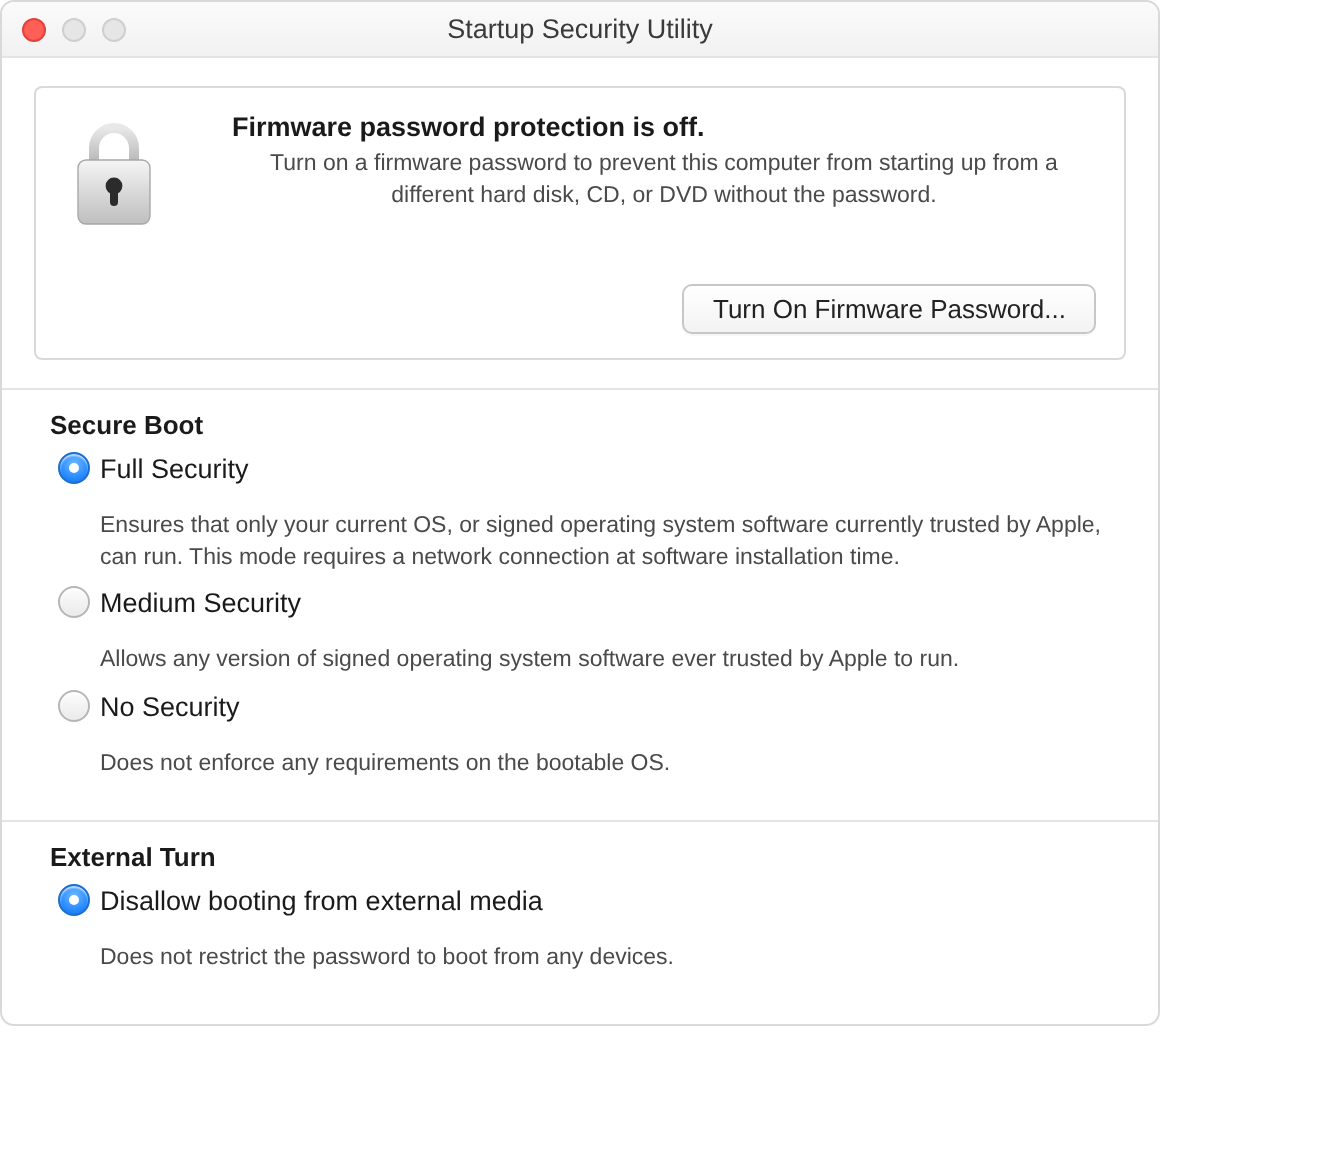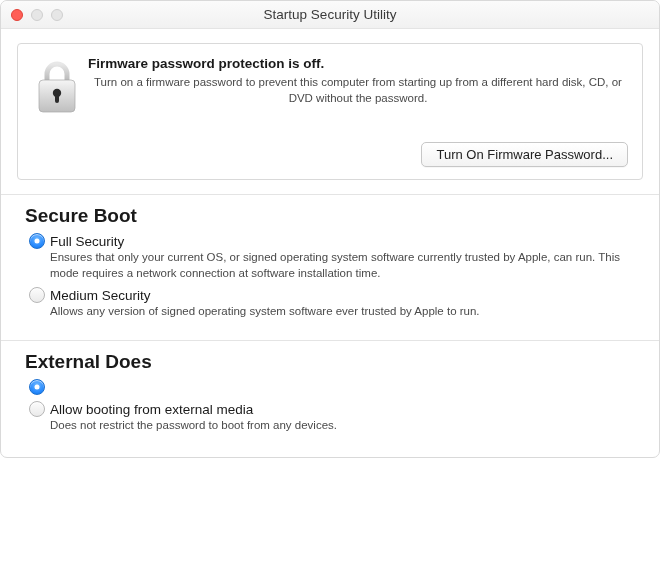--- a/index.html
+++ b/index.html
@@ -7,21 +7,21 @@
     margin: 0; padding: 0;
     font-family: -apple-system, "Helvetica Neue", Helvetica, Arial, sans-serif;
     background: #fff;
     width: 660px;
     height: 577px;
     overflow: hidden;
     color: #222;
     font-size: 13px;
   }
   .window {
-    width: 660px;
+    width: 580px;
     border: 1px solid #d9d9d9;
     border-radius: 7px;
     background: #fff;
     position: relative;
   }
   .titlebar {
     height: 28px;
     border-bottom: 1px solid #e4e4e4;
     display: flex;
     align-items: center;
@@ -51,21 +51,21 @@
     padding: 14px 16px 14px 16px;
     border-bottom: 1px solid #e4e4e4;
   }
   .firmware-box {
     border: 1px solid #d9d9d9;
     border-radius: 4px;
     padding: 12px 14px 12px 12px;
   }
   .firmware-row {
     display: flex;
-    gap: 4px;
+    gap: 32px;
   }
   .lock-icon-wrap {
     width: 54px;
     flex: 0 0 54px;
     display: flex;
     align-items: flex-start;
     justify-content: center;
     padding-top: 2px;
   }
   .firmware-text { flex: 1; }
@@ -96,21 +96,21 @@
     box-shadow: 0 1px 0 rgba(0,0,0,0.03);
     cursor: default;
   }
   .section {
     padding: 10px 24px 14px 24px;
     border-bottom: 1px solid #e4e4e4;
   }
   .section:last-child { border-bottom: none; padding-bottom: 18px; }
   .section-heading {
     font-weight: 700;
-    font-size: 19px;
+    font-size: 13px;
     margin-bottom: 6px;
     color: #1a1a1a;
   }
   .option {
     padding-left: 4px;
     margin-bottom: 6px;
   }
   .option-row {
     display: flex;
     align-items: flex-end;
@@ -140,21 +140,21 @@
   }
   .option-label {
     font-size: 13.5px;
     color: #1a1a1a;
   }
   .option-desc {
     font-size: 11.5px;
     color: #4a4a4a;
     line-height: 1.35;
     padding-left: 21px;
-    margin-top: 1px;
+    margin-top: 14px;
   }
 </style>
 </head>
 <body>
 
 <div class="window">
 
   <div class="titlebar">
     <div class="traffic-lights">
       <div class="tl red"></div>
@@ -209,33 +209,37 @@
     </div>
 
     <div class="option">
       <div class="option-row">
         <div class="radio"></div>
         <div class="option-label">Medium Security</div>
       </div>
       <div class="option-desc">Allows any version of signed operating system software ever trusted by Apple to run.</div>
     </div>
 
+    <div class="option">
+      <div class="option-row">
+        <div class="radio"></div>
+        <div class="option-label">No Security</div>
+      </div>
+      <div class="option-desc">Does not enforce any requirements on the bootable OS.</div>
+    </div>
   </div>
 
   <div class="section">
-    <div class="section-heading">External Does</div>
+    <div class="section-heading">External Turn</div>
 
     <div class="option">
       <div class="option-row">
         <div class="radio selected"></div>
-      </div>
-    </div>
-
-    <div class="option">
-      <div class="option-row">
-        <div class="radio"></div>
-        <div class="option-label">Allow booting from external media</div>
-      </div>
+        <div class="option-label">Disallow booting from external media</div>
+      </div>
+    </div>
+
+    <div class="option">
       <div class="option-desc">Does not restrict the password to boot from any devices.</div>
     </div>
   </div>
 
 </div>
 
 </body></html>

